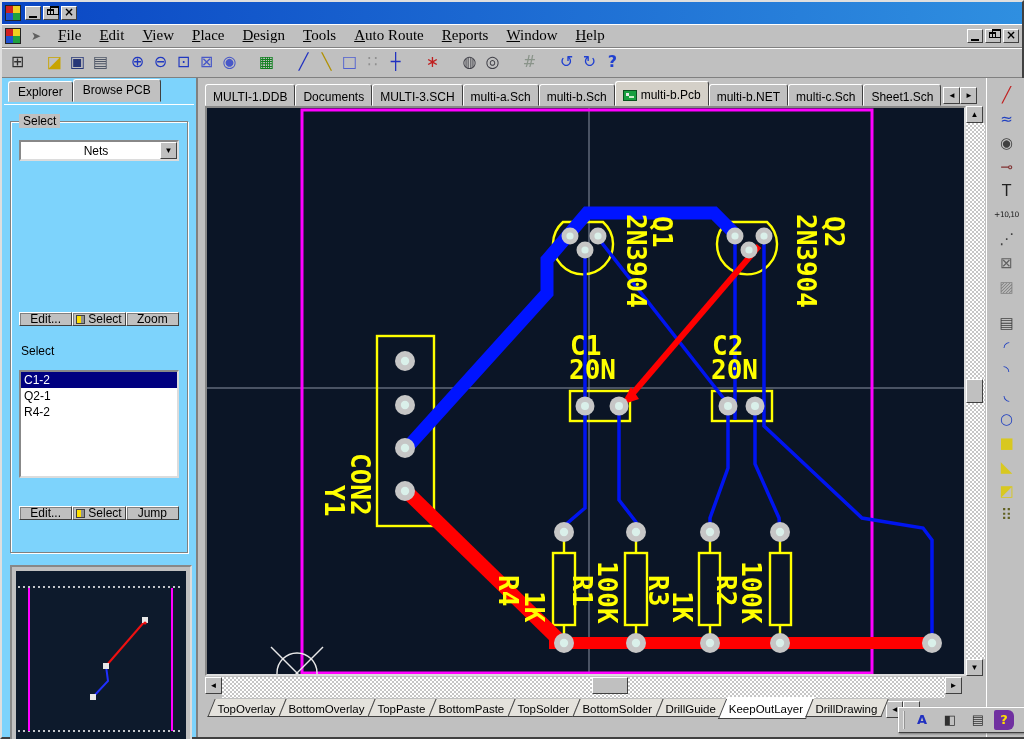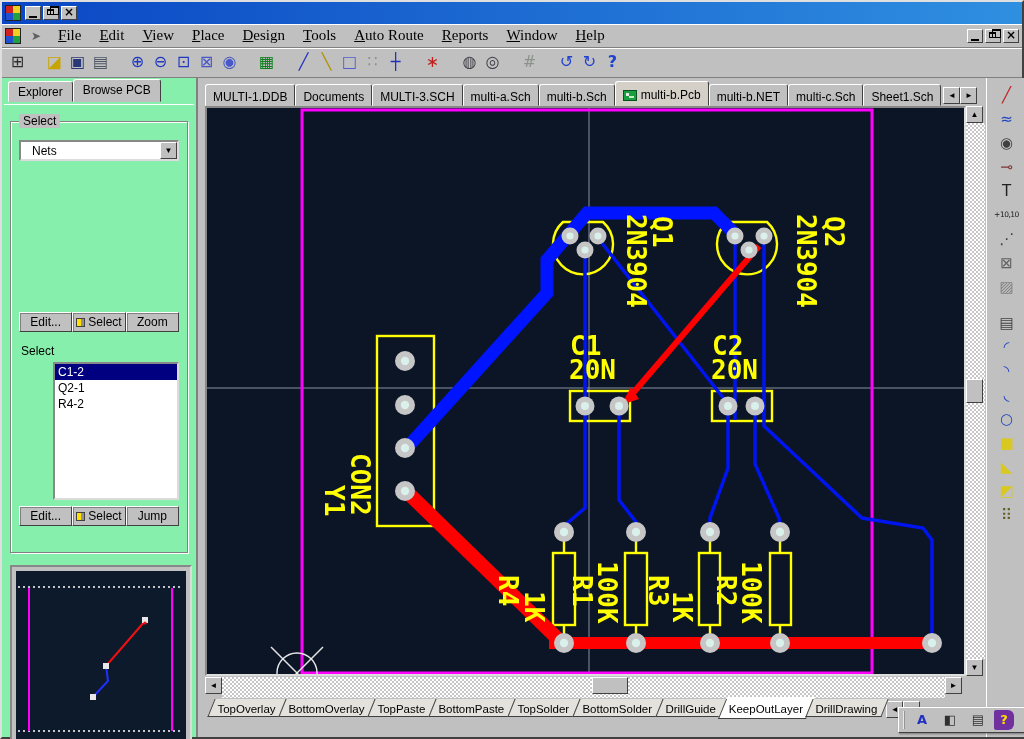--- a/index.html
+++ b/index.html
@@ -28,35 +28,35 @@
   .menurow{height:24px;display:flex;align-items:center;padding:0 2px;border-bottom:1px solid #808080;box-shadow:0 1px 0 #fff inset;}
   .sys-arrow{color:#606060;font-size:12px;margin:0 8px 0 6px;}
   .menu-item{font-family:"Liberation Serif",serif;font-size:15px;padding:2px 9px;color:#000;white-space:nowrap;}
   .menurow .spacer{flex:1;}
   
   .toolrow{height:30px;display:flex;align-items:center;padding:2px 4px;border-bottom:1px solid #808080;box-shadow:0 1px 0 #fff inset;}
   .tb-group{display:flex;align-items:center;margin-right:14px;}
   .tb-icon{width:23px;height:23px;text-align:center;font-size:16px;line-height:22px;font-family:"DejaVu Sans",sans-serif;}
   
   .main{display:flex;height:659px;}
-  .left-panel{width:196px;flex:none;position:relative;border-right:2px solid #808080;background:#86efac;}
+  .left-panel{width:196px;flex:none;position:relative;border-right:2px solid #808080;background:#7dd3fc;}
   .lp-tabs{display:flex;padding:3px 0 0 6px;height:24px;}
   .lp-tab{font-size:12px;padding:3px 9px 2px;background:#c0c0c0;border:1px solid;border-color:#fff #404040 #c0c0c0 #fff;border-radius:3px 3px 0 0;position:relative;}
   .lp-tab.active{z-index:2;padding-bottom:4px;margin-top:-2px;}
   .lp-body{position:absolute;left:2px;right:2px;top:26px;bottom:2px;border-top:1px solid #fff;}
   .groupbox{position:absolute;left:6px;right:6px;top:16px;height:432px;border:1px solid #808080;box-shadow:1px 1px 0 #fff,1px 1px 0 #fff inset;}
   .groupbox .legend{position:absolute;top:-8px;left:8px;background:#c0c0c0;padding:0 4px;font-size:12px;}
   .combo{position:absolute;left:8px;right:8px;top:18px;height:21px;background:#fff;border:2px inset #dcdcdc;display:flex;align-items:center;}
-  .combo .val{flex:1;font-size:12px;padding-left:11px;}
+  .combo .val{flex:1;font-size:12px;padding-left:11px;text-align:center;}
   .combo .drop{width:17px;height:100%;background:#c0c0c0;border:1px solid;border-color:#fff #404040 #404040 #fff;font-size:8px;text-align:center;line-height:16px;}
   .listbox{position:absolute;left:8px;right:8px;background:#fff;border:2px inset #dcdcdc;font-size:12px;overflow:hidden;}
   .listbox .li{height:16px;line-height:16px;padding-left:3px;white-space:nowrap;}
   .listbox .li.sel{background:#000080;color:#fff;}
   .btnrow{position:absolute;left:8px;right:8px;display:flex;}
-  .btn3d{flex:1;height:20px;background:#c0c0c0;border:1px solid;border-color:#fff #404040 #404040 #fff;box-shadow:1px 1px 0 #808080 inset;
+  .btn3d{flex:1;height:14px;background:#c0c0c0;border:1px solid;border-color:#fff #404040 #404040 #fff;box-shadow:1px 1px 0 #808080 inset;
     font-size:12px;display:flex;align-items:center;justify-content:center;overflow:hidden;white-space:nowrap;}
   .btn3d .mini-ico{width:9px;height:9px;flex:none;margin-right:3px;border:1px solid #404040;
     background:linear-gradient(90deg,#ffe000 50%,#909090 50%);}
   .nodes-label{position:absolute;left:10px;font-size:12px;}
   .preview{position:absolute;left:6px;top:460px;width:182px;height:190px;border:2px inset #dcdcdc;background:#c0c0c0;padding:4px;}
   .preview-inner{width:100%;height:100%;background:#0d1a2c;}
   
   .right-region{flex:1;display:flex;}
   .center-col{width:788px;flex:none;display:flex;flex-direction:column;padding-left:7px;}
   .doc-tab-row{height:28px;display:flex;align-items:flex-end;padding-bottom:0;}
@@ -220,21 +220,21 @@
               </button>
               <button class="btn3d">
                 <span class="mini-ico"></span>
                 <span>Select</span>
               </button>
               <button class="btn3d">
                 <span>Zoom</span>
               </button>
             </div>
           <div class="nodes-label" style="top:222px;">Select</div>
-          <div class="listbox" id="nodes-list" style="top:240px;height:138px;margin-left:34px;">
+          <div class="listbox" id="nodes-list" style="top:248px;height:108px;">
               <div class="li sel">C1-2</div>
               <div class="li">Q2-1</div>
               <div class="li">R4-2</div>
             </div>
           <div class="btnrow" id="node-buttons" style="top:384px;">
               <button class="btn3d">
                 <span>Edit...</span>
               </button>
               <button class="btn3d">
                 <span class="mini-ico"></span>

